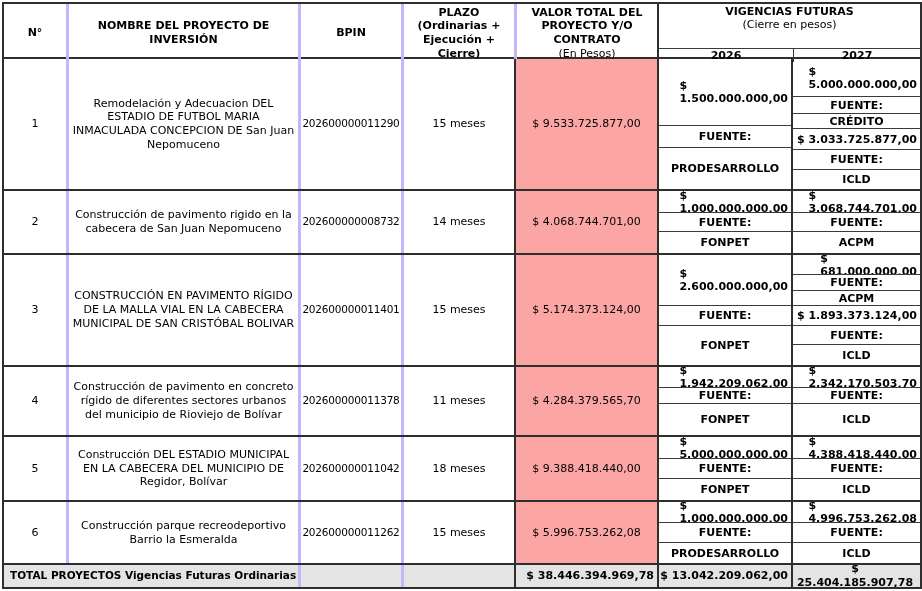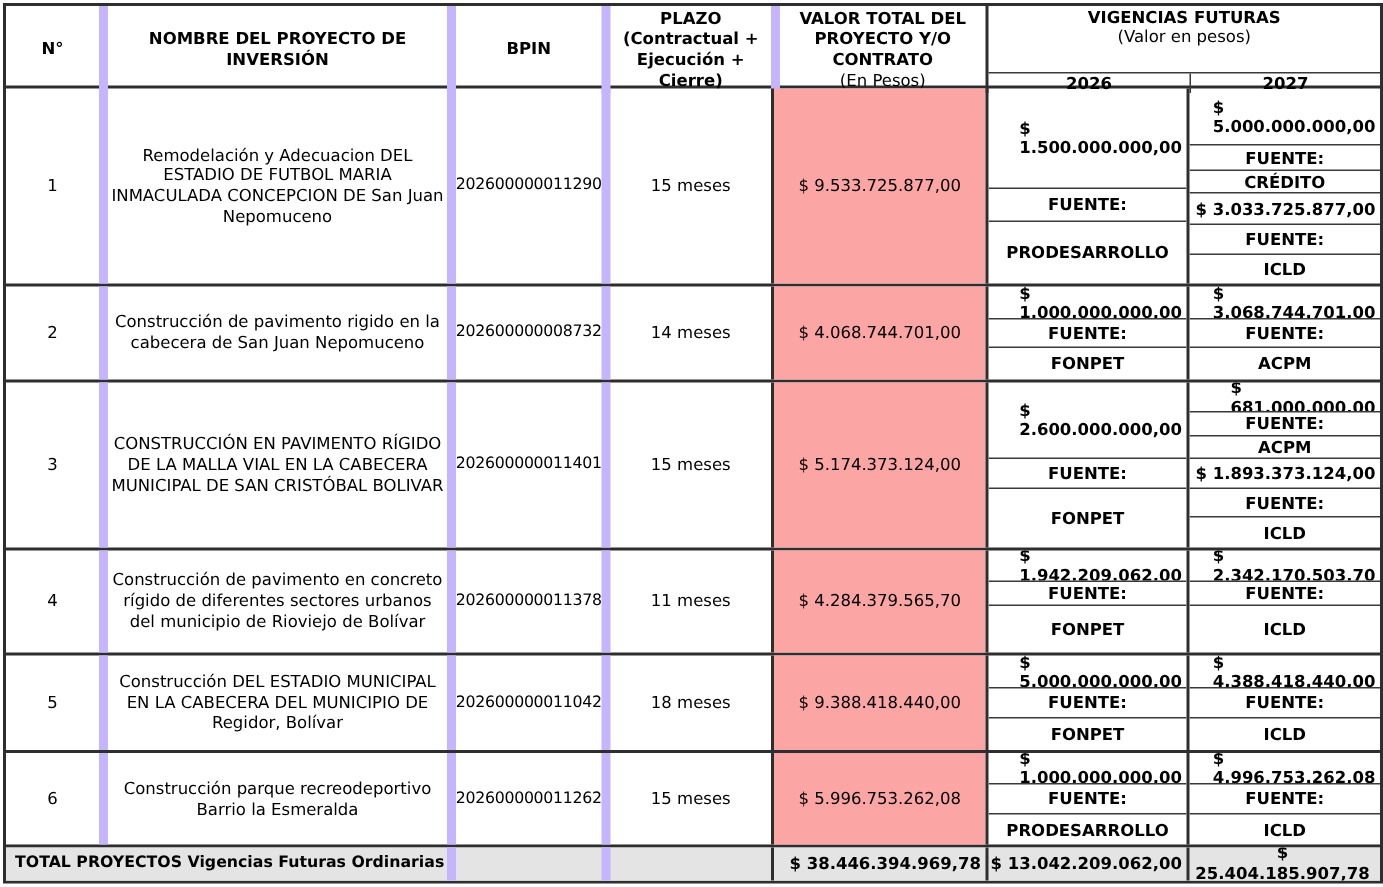--- a/index.html
+++ b/index.html
@@ -5,21 +5,21 @@
   html,body{margin:0;padding:0;background:#ffffff;}
   .table{
     position:relative; margin:2px; width:916px;
     border:2px solid #2e2e2e;
     font-family:"DejaVu Sans","Liberation Sans",sans-serif;
     color:#000; font-size:11px;
   }
   .row{display:grid; grid-template-columns:62px 232px 103px 113px 143px 134px 1fr;}
   .cell{
     display:flex; flex-direction:column; align-items:center; justify-content:center;
-    text-align:center; border-left:6px solid #c4b5fd; overflow:hidden;
+    text-align:center; border-left:3px solid #c4b5fd; overflow:hidden;
     line-height:1.25; box-sizing:border-box;
   }
   .row > :first-child{border-left:none;}
   .hd{font-weight:bold;}
   .reg{font-weight:normal;}
   .prow,.trow{border-top:2px solid #2e2e2e;}
   .c-valor{border-left:2px solid #2e2e2e; background:#fca5a5;}
   .c-bpin{font-size:10.5px; letter-spacing:-0.2px;}
   .vig{grid-column:6/8; border-left:2px solid #2e2e2e; display:flex; flex-direction:column; box-sizing:border-box;}
   .vigtop{height:28px; flex:none; display:flex; flex-direction:column; align-items:center; justify-content:center; line-height:1.2;}
@@ -44,30 +44,30 @@
 <body>
 
 <div class="table">
 
   <div class="row" style="height:53px">
     <div class="cell hd">N°</div>
     <div class="cell hd">NOMBRE DEL PROYECTO DE INVERSIÓN</div>
     <div class="cell hd">BPIN</div>
     <div class="cell hd">
       <div>PLAZO</div>
-      <div>(Contractual + Ejecución + Cierre)</div>
+      <div>(Ordinarias + Ejecución + Cierre)</div>
     </div>
     <div class="cell hd">
       <div>VALOR TOTAL DEL PROYECTO Y/O CONTRATO</div>
       <div class="reg">(En Pesos)</div>
     </div>
     <div class="vig">
       <div class="vigtop">
         <div class="hd">VIGENCIAS FUTURAS</div>
-        <div class="reg">(Valor en pesos)</div>
+        <div class="reg">(Cierre en pesos)</div>
       </div>
       <div class="vigyears">
         <div class="y">2026</div>
         <div class="y">2027</div>
       </div>
     </div>
   </div>
 
   <div class="row prow" style="height:130px">
     <div class="cell">1</div>

